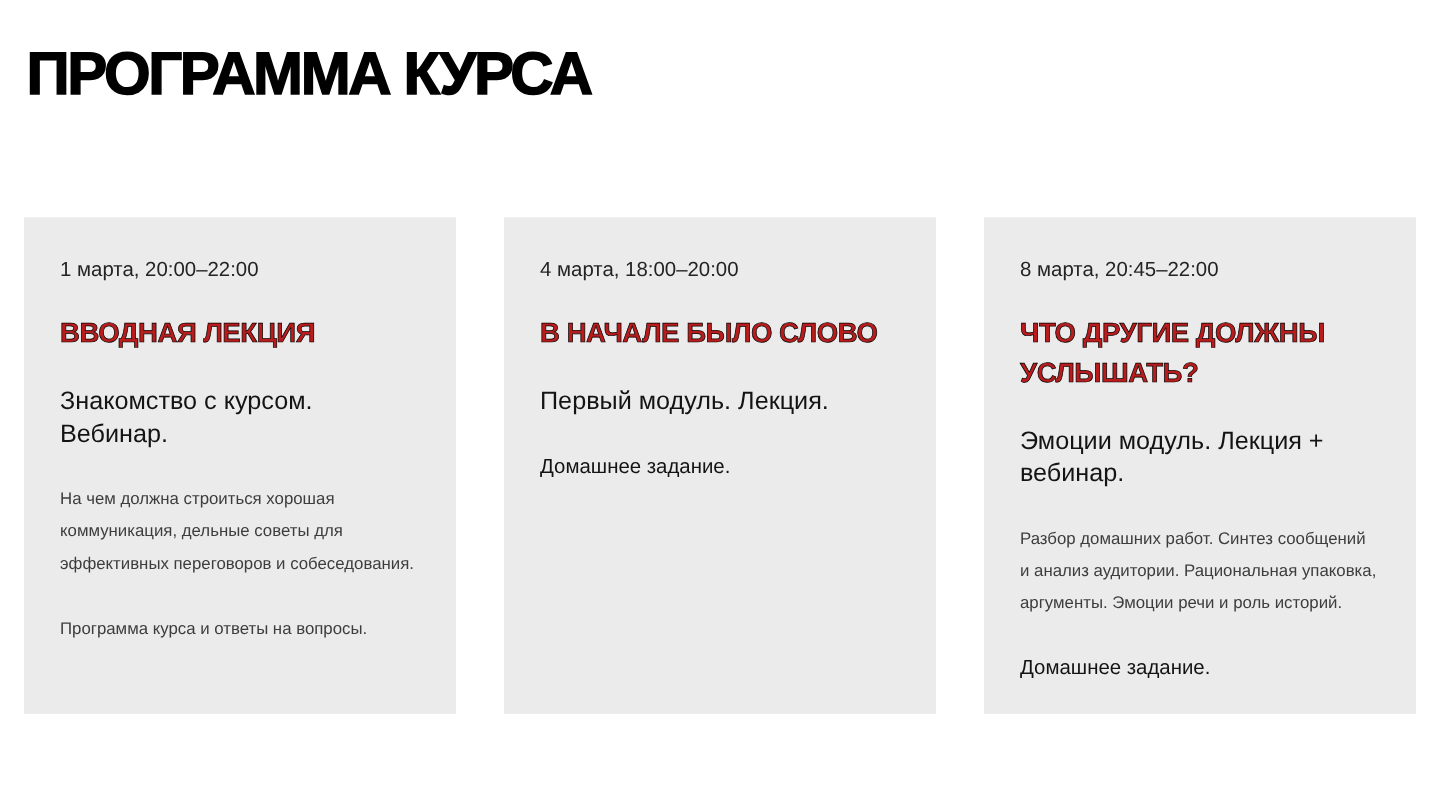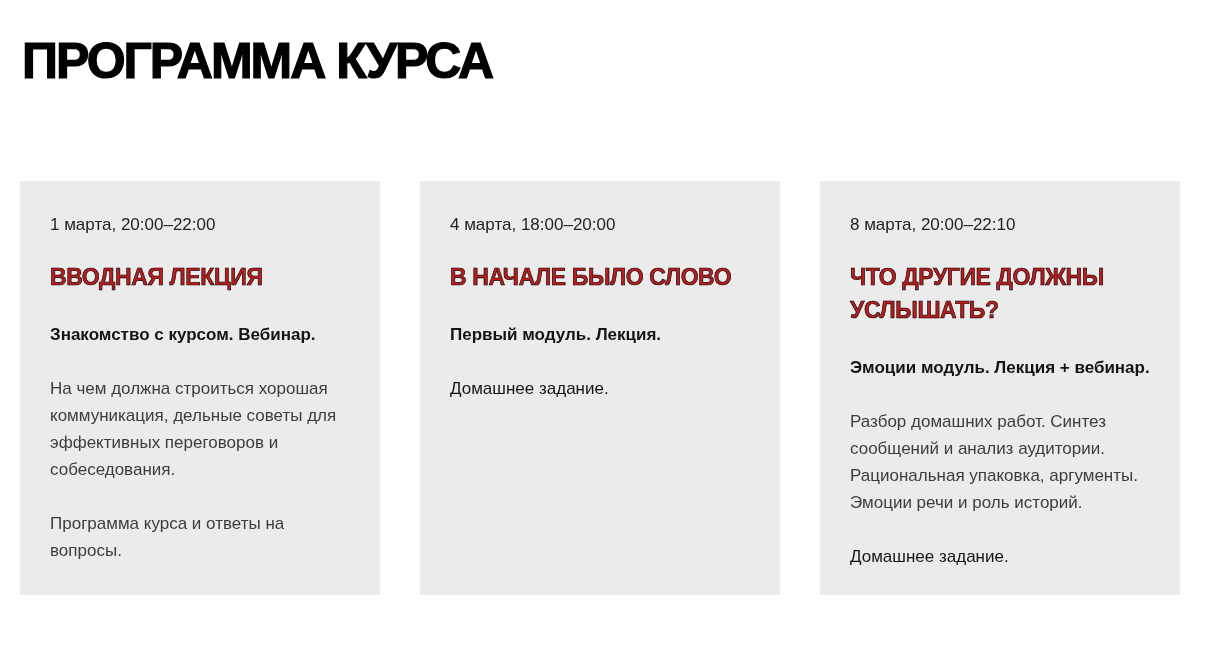--- a/index.html
+++ b/index.html
@@ -56,28 +56,28 @@
     font-size: 23px;
     line-height: 33px;
     font-weight: 800;
     letter-spacing: -0.4px;
     color: #b91c1c;
     -webkit-text-stroke: 0.6px #000;
     text-transform: uppercase;
     margin: 0 0 27px 0 !important;
   }
   .card-lead {
-    font-size: 17px;
+    font-size: 21px;
     line-height: 27px;
-    font-weight: 700;
+    font-weight: 400;
     color: #141414;
     margin: 0 0 27px 0 !important;
   }
   .card-body {
-    font-size: 17px;
+    font-size: 14px;
     line-height: 27px;
     color: #3d3d3d;
     max-width: 298px;
     margin: 0 0 27px 0 !important;
   }
   .card-homework {
     font-size: 17px;
     line-height: 27px;
     font-weight: 400;
     color: #141414;
@@ -102,21 +102,21 @@
     </div>
 
     <div class="card">
       <p class="card-date">4 марта, 18:00–20:00</p>
       <p class="card-title">В НАЧАЛЕ БЫЛО СЛОВО</p>
       <p class="card-lead">Первый модуль. Лекция.</p>
       <p class="card-homework">Домашнее задание.</p>
     </div>
 
     <div class="card">
-      <p class="card-date">8 марта, 20:00–22:10</p>
+      <p class="card-date">8 марта, 20:45–22:00</p>
       <p class="card-title">ЧТО ДРУГИЕ ДОЛЖНЫ УСЛЫШАТЬ?</p>
       <p class="card-lead">Эмоции модуль. Лекция + вебинар.</p>
       <p class="card-body">Разбор домашних работ. Синтез сообщений и анализ аудитории. Рациональная упаковка, аргументы. Эмоции речи и роль историй.</p>
       <p class="card-homework">Домашнее задание.</p>
     </div>
 
   </div>
 </div>
 
 </body></html>

